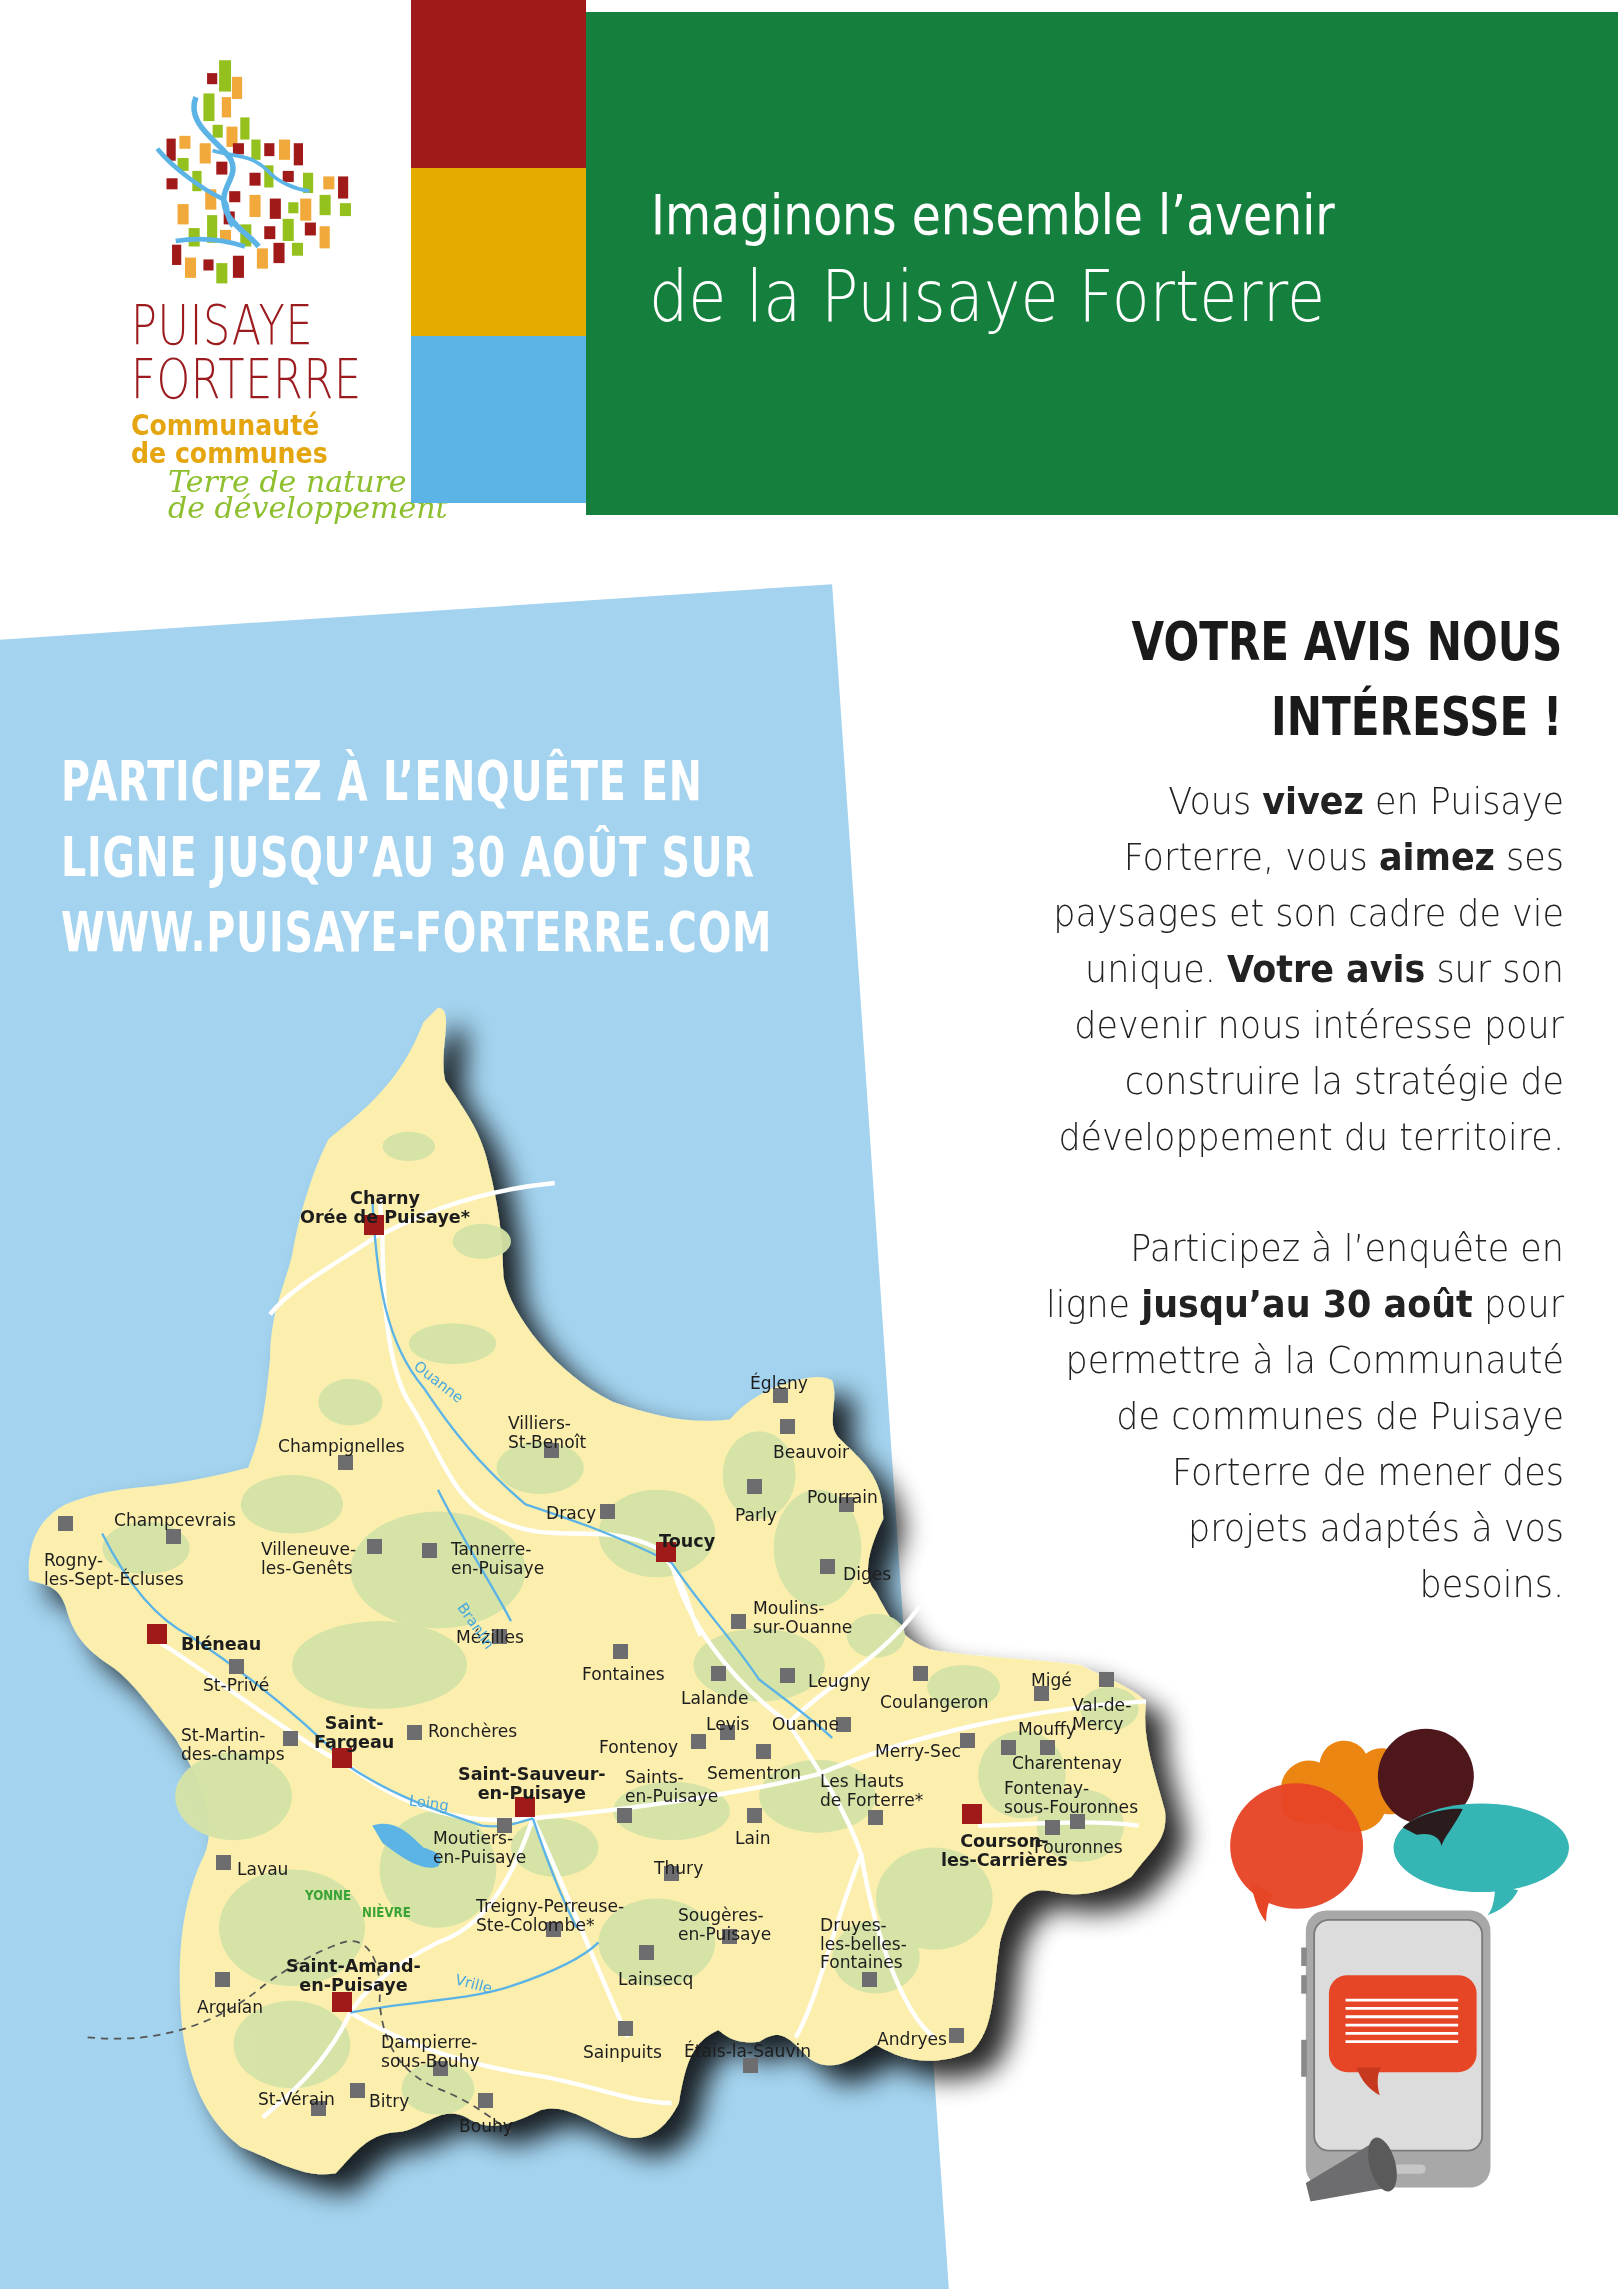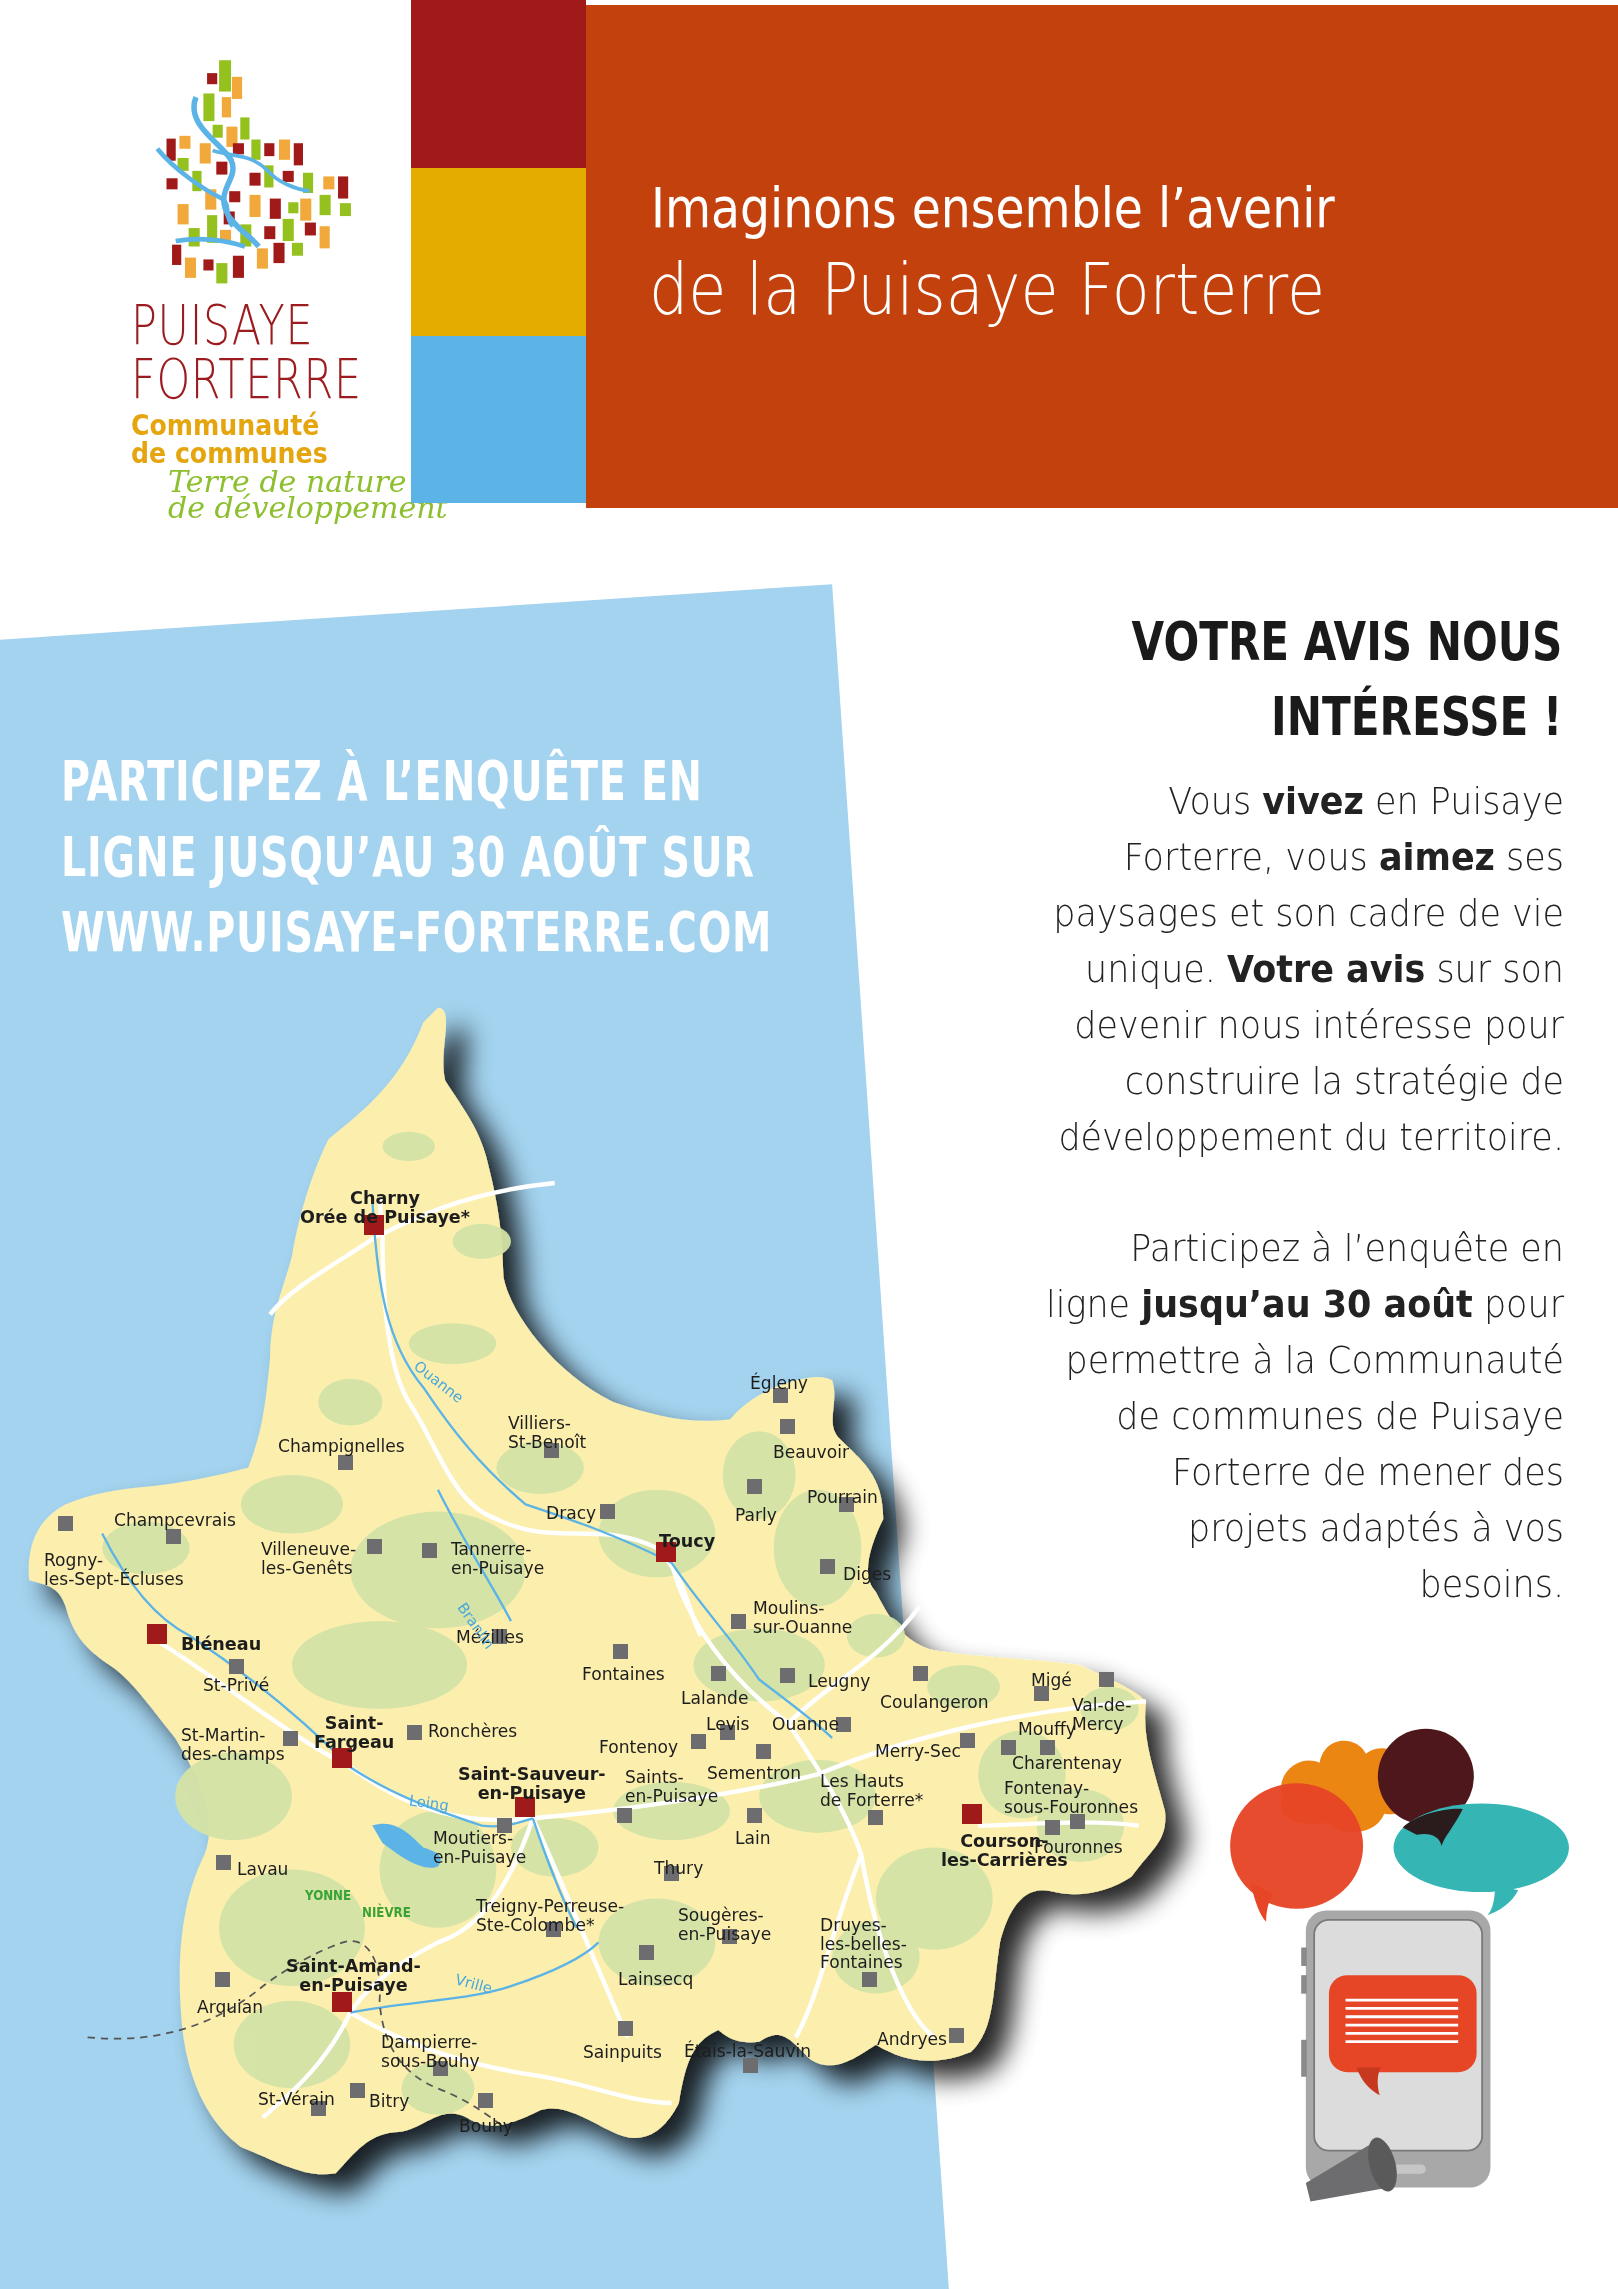--- a/index.html
+++ b/index.html
@@ -4,21 +4,21 @@
 <style>
   html,body{margin:0;padding:0;background:#ffffff;}
   body{width:1619px;height:2290px;position:relative;overflow:hidden;font-family:"Liberation Sans",sans-serif;}
   .abs{position:absolute;}
   
   #logo{left:111px;top:51px;width:277px;height:452px;}
   .logo-title{position:absolute;left:20px;color:#9B1B1E;font-family:"DejaVu Sans",sans-serif;font-weight:300;letter-spacing:0.9px;font-size:55px;line-height:55px;transform:scaleX(0.78);transform-origin:left top;white-space:nowrap;}
   .logo-sub{position:absolute;left:20px;color:#E5A50E;font-family:"DejaVu Sans",sans-serif;font-weight:bold;font-size:28px;line-height:29.5px;transform:scaleX(0.9);transform-origin:left top;white-space:nowrap;}
   .logo-tag{position:absolute;left:32px;color:#8DBF2E;font-family:"DejaVu Serif",serif;font-style:italic;font-size:30px;line-height:28px;white-space:nowrap;margin-left:25px;}
   .bar{position:absolute;left:411px;width:175px;}
-  #green{position:absolute;left:586px;top:5px;width:1033px;height:503px;background:#c2410c;text-align:center;}
+  #green{position:absolute;left:586px;top:12px;width:1033px;height:503px;background:#15803d;text-align:center;}
   .hero1{position:absolute;left:65px;top:171px;color:#fff;font-family:"DejaVu Sans",sans-serif;font-size:55px;font-weight:500;white-space:nowrap;transform:scaleX(0.86);transform-origin:left top;}
   .hero2{position:absolute;left:63px;top:242px;color:#fff;font-family:"DejaVu Sans",sans-serif;font-size:72px;font-weight:200;white-space:nowrap;transform:scaleX(0.86);transform-origin:left top;}
   
   #bluepanel{position:absolute;left:0;top:0;width:1619px;height:2290px;}
   .cta{position:absolute;left:61px;color:#fff;font-family:"DejaVu Sans Condensed","DejaVu Sans",sans-serif;font-weight:bold;font-size:55px;line-height:76px;letter-spacing:0.9px;white-space:nowrap;transform:scaleX(0.80);transform-origin:left top;}
   
   .h2{position:absolute;right:57px;text-align:right;color:#1a1a1a;font-family:"DejaVu Sans",sans-serif;font-weight:bold;font-size:54px;line-height:74px;white-space:nowrap;transform:scaleX(0.78);transform-origin:right top;}
   .para{position:absolute;right:55px;width:665px;text-align:right;color:#222;font-family:"DejaVu Sans",sans-serif;font-weight:300;font-size:38px;line-height:56px;}
   .para .ln{display:block;white-space:nowrap;transform:scaleX(0.92);transform-origin:right top;}
   .para b{font-weight:bold;}

